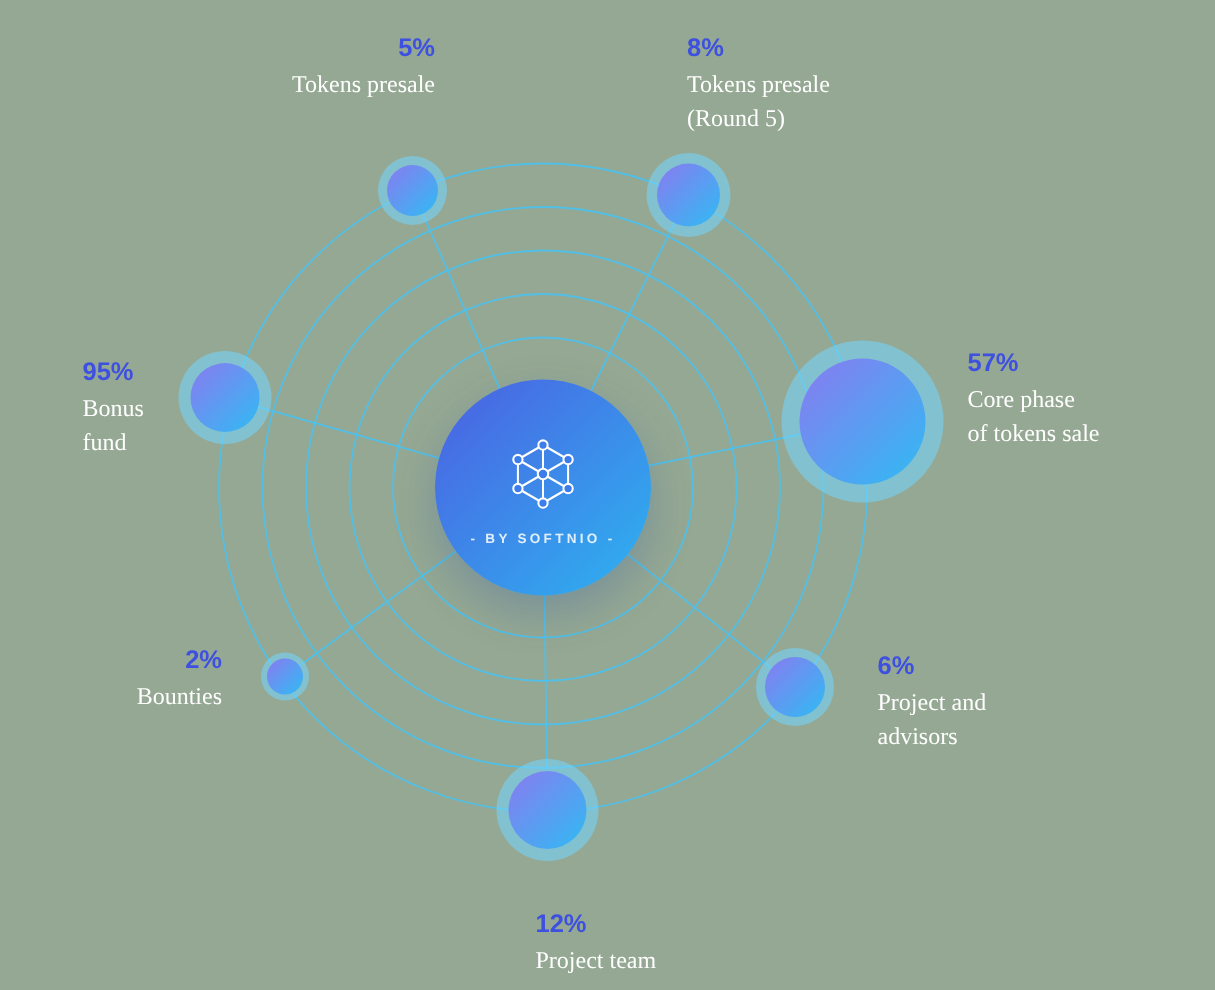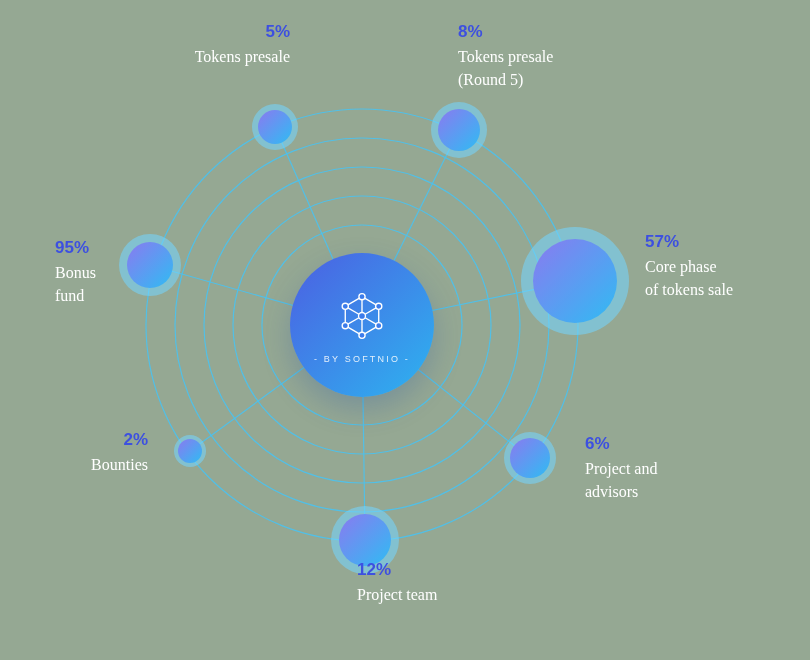--- a/index.html
+++ b/index.html
@@ -12,21 +12,21 @@
   .orbits{position:absolute;left:0;top:0;}
   .center-circle{
     position:absolute;left:290px;top:253px;width:144px;height:144px;
     border-radius:50%;
     background:linear-gradient(135deg,#4c5fe2 0%,#2db4f0 100%);
     box-shadow:0 12px 28px rgba(35,80,170,.25);
     display:flex;flex-direction:column;align-items:center;justify-content:center;
   }
   .brand{
     font-size:9px;letter-spacing:2.2px;color:rgba(255,255,255,.85);
-    margin-top:9px;white-space:nowrap;
+    margin-top:9px;white-space:nowrap;font-weight:bold;
   }
   .node{position:absolute;border-radius:50%;background:rgba(118,212,252,.58);}
   .node .core{
     position:absolute;border-radius:50%;
     background:linear-gradient(135deg,#8a7af0 0%,#2fbcf3 100%);
   }
   .lbl{position:absolute;color:#ffffff;font-size:16px;line-height:23px;}
   .lbl.align-right{text-align:right;}
   .lbl.align-left{text-align:left;}
   .pct{color:#3d50e0;font-weight:bold;font-size:17px;line-height:24px;margin-bottom:1px;}
@@ -127,18 +127,18 @@
     <div class="pct">2%</div>
     <div class="lbl-line">Bounties</div>
   </div>
 
   <div class="lbl align-left" style="left:585px;top:432px;">
     <div class="pct">6%</div>
     <div class="lbl-line">Project and</div>
     <div class="lbl-line">advisors</div>
   </div>
 
-  <div class="lbl align-left" style="left:357px;top:558px;">
+  <div class="lbl align-left" style="left:357px;top:604px;">
     <div class="pct">12%</div>
     <div class="lbl-line">Project team</div>
   </div>
 
 </div>
 
 </body></html>

